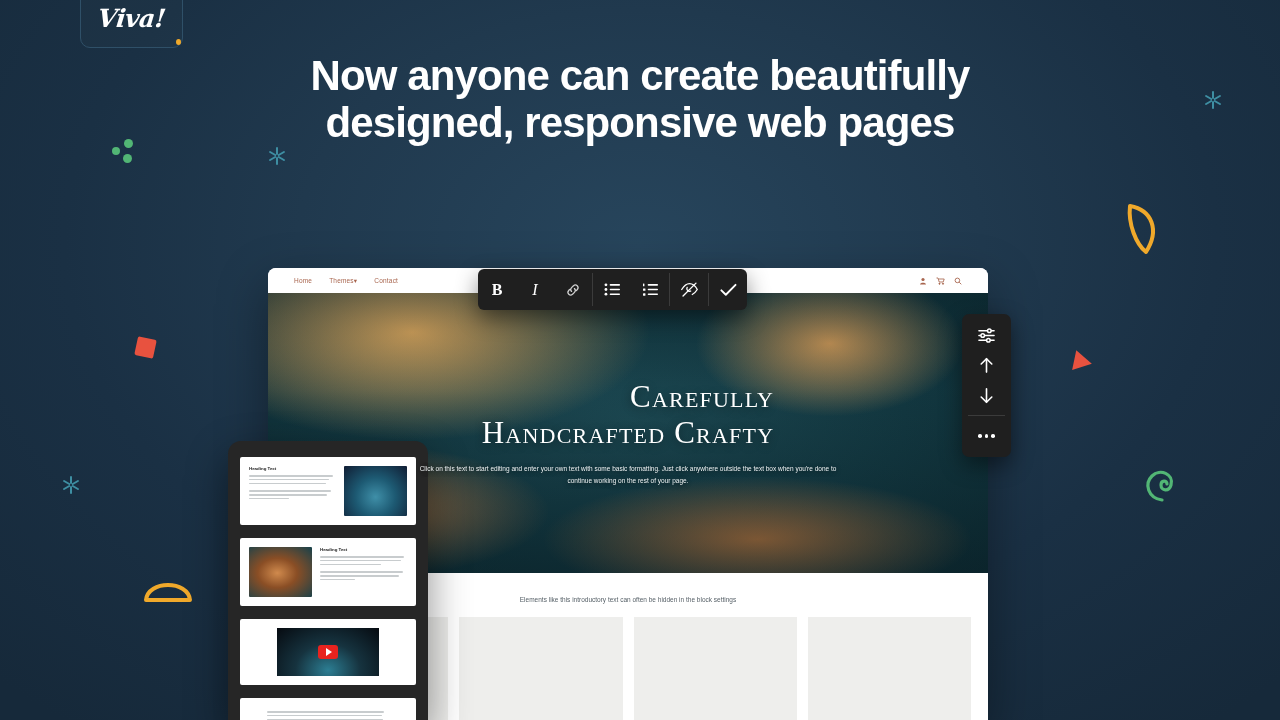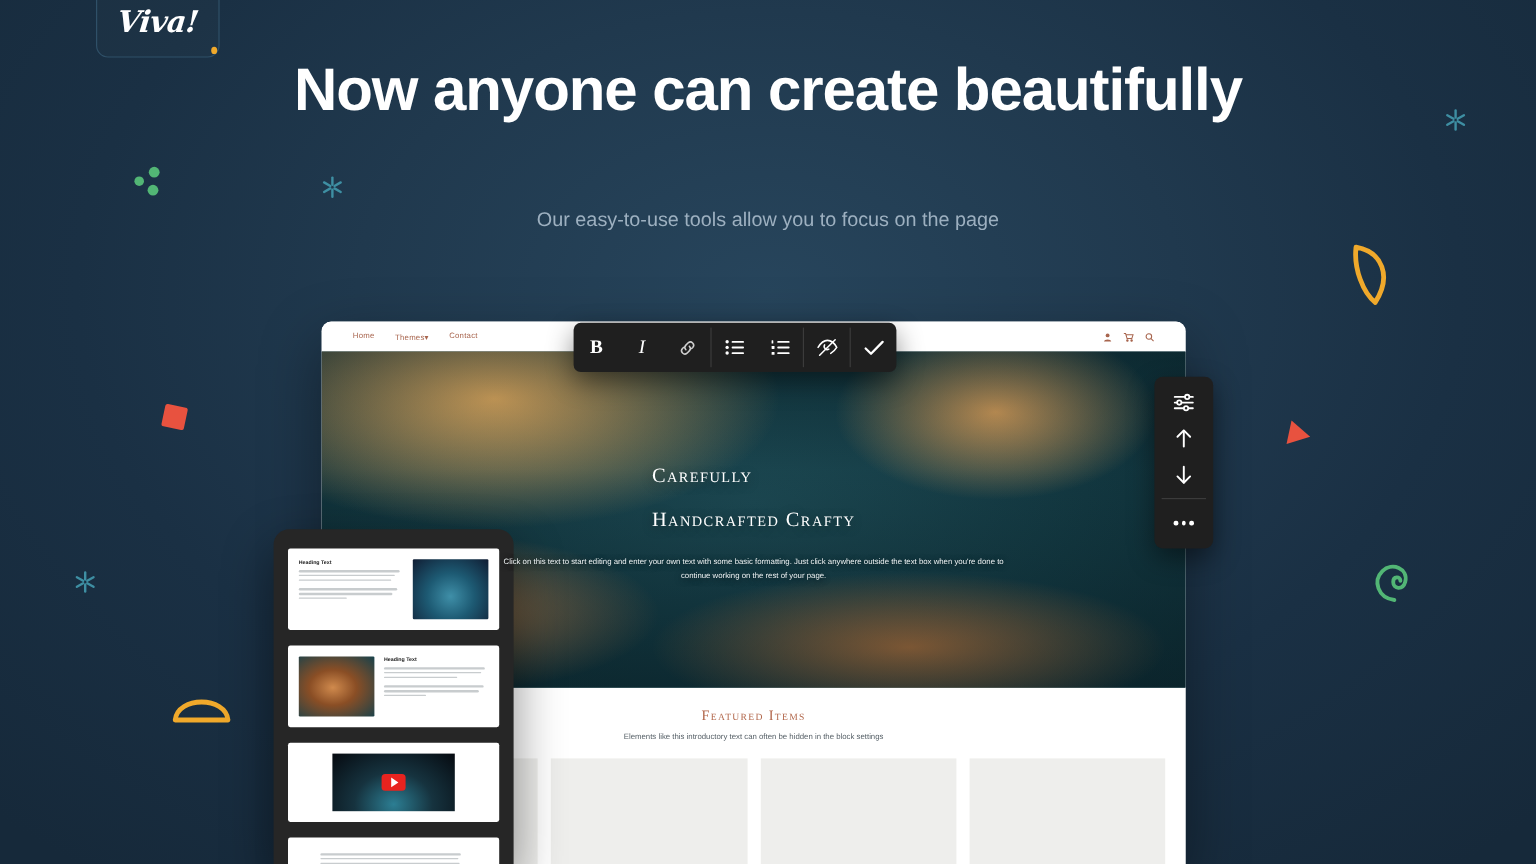--- a/index.html
+++ b/index.html
@@ -33,21 +33,21 @@
     position: relative;
   }
   .logo-dot-2 { position:absolute; width:5px; height:6px; border-radius:50%;
     background:#f0a92b; right: 1px; bottom: 2px; }
 
   
   .headline {
     position: absolute; left: 0; right: 0; top: 52px;
     text-align: center;
     color: #ffffff;
-    font-size: 50px; font-weight: 700; line-height: 47px;
+    font-size: 42px; font-weight: 700; line-height: 47px;
     letter-spacing: -0.9px;
   }
   .subtitle {
     position: absolute; left: 0; right: 0; top: 171px;
     text-align: center;
     color: #9db0c0;
     font-size: 16.5px; font-weight: 400; line-height: 24px;
   }
 
   
@@ -123,22 +123,22 @@
   }
   .hero::after {
     content:""; position:absolute; inset:0;
     background: linear-gradient(180deg, rgba(8,26,32,0.25) 0%, rgba(8,26,32,0.05) 35%, rgba(8,26,32,0.42) 100%);
   }
   .hero-inner { position: absolute; inset: 0; z-index: 2;
     display: flex; flex-direction: column; align-items: center; justify-content: center; }
   .hero-title {
     font-family: "Liberation Serif", serif;
     font-variant: small-caps;
-    color: #fff; font-size: 17px; line-height: 36px;
-    text-align: left; letter-spacing: 1.2px;
+    color: #fff; font-size: 31px; line-height: 36px;
+    text-align: right; letter-spacing: 1.2px;
     text-shadow: 0 2px 10px rgba(0,0,0,.45);
   }
   .hero-sub {
     margin-top: 12px; max-width: 430px; text-align: center;
     color: #eef2f3; font-size: 6.5px; line-height: 12px;
     text-shadow: 0 1px 5px rgba(0,0,0,.6);
   }
 
   
   .featured { background: #ffffff; padding-top: 16px; text-align: center; }
@@ -216,23 +216,24 @@
 <body>
 
 <div class="logo-box">
   <span class="logo-text">Viva!</span>
 
   <i class="logo-dot-2"></i>
 </div>
 
 <h1 class="headline">
   <div>Now anyone can create beautifully</div>
+  <div>designed, responsive web pages</div>
 </h1>
 <p class="subtitle">
-  <span>Our easy-to-use tools allow you to focus on the page</span><br>
+  <br>
 </p>
 
 <div class="decor dots-green">
   <i></i>
     <i></i>
     <i></i>
 </div>
 <div class="decor sq-red"></div>
 <div class="decor tri-red"></div>
 
@@ -314,21 +315,20 @@
         <div>Handcrafted Crafty</div>
       </div>
       <div class="hero-sub">
         <span>Click on this text to start editing and enter your own text with some basic formatting. Just click anywhere</span>
         <span>outside the text box when you're done to continue working on the rest of your page.</span>
       </div>
     </div>
   </div>
 
   <div class="featured">
-    <div class="featured-title">Featured Items</div>
     <div class="featured-sub">Elements like this introductory text can often be hidden in the block settings</div>
     <div class="cards">
       <div class="card"></div>
       <div class="card"></div>
       <div class="card"></div>
       <div class="card"></div>
     </div>
   </div>
 </div>
 

